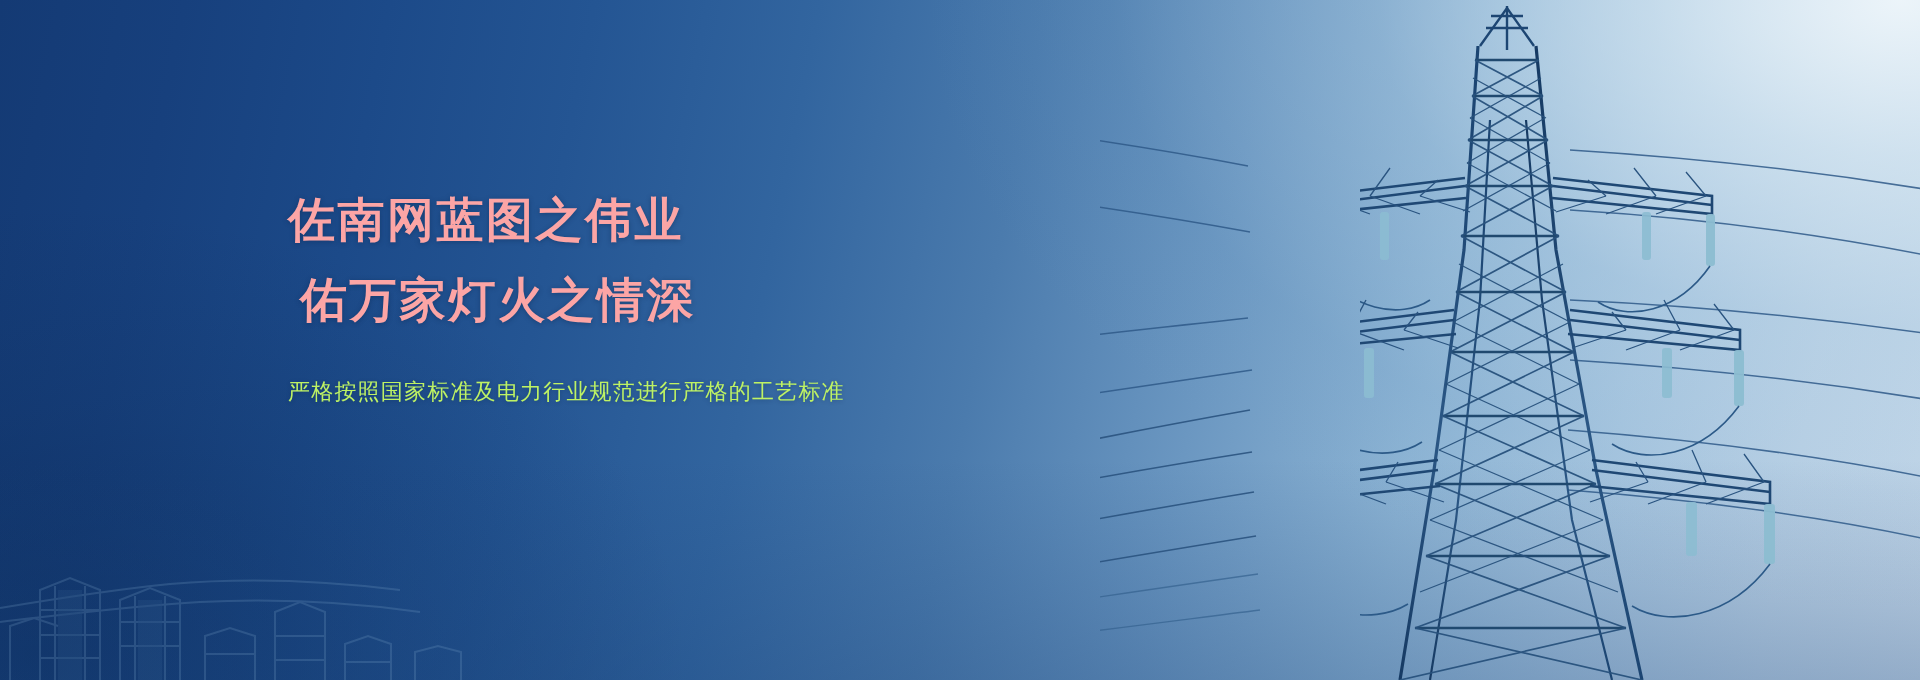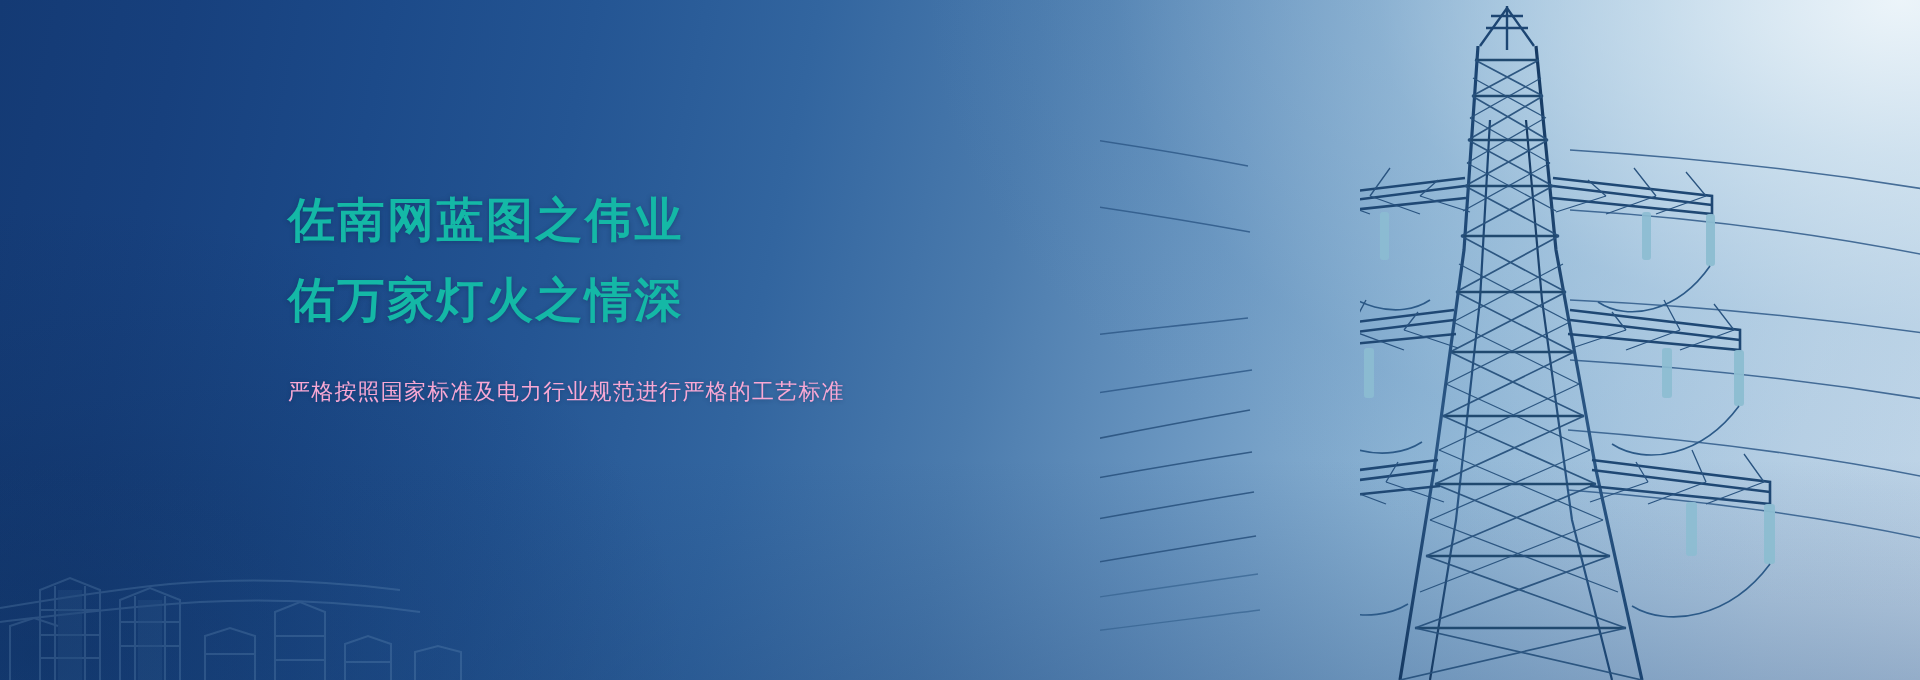--- a/index.html
+++ b/index.html
@@ -51,32 +51,32 @@
     position:absolute;right:0;top:0;width:820px;height:680px;
   }
   .lines{position:absolute;inset:0;}
   .towersvg{position:absolute;right:0;top:0;}
 
   
   .content{
     position:absolute;left:288px;top:186px;width:760px;
   }
   .headline{
-    color:#14b8a6;
+    color:#fca5a5;
     font-size:47px;
     font-weight:bold;
     letter-spacing:2.5px;
     line-height:68px;
     white-space:nowrap;
     text-shadow:0 1px 5px rgba(8,34,72,0.38);
   }
-  .headline.l2{margin-top:12px;}
+  .headline.l2{margin-top:12px;margin-left:12px;}
   .subs{margin-top:36px;}
   .subline{
-    color:#f9a8d4;
+    color:#bef264;
     font-size:22px;
     font-weight:normal;
     letter-spacing:1.2px;
     line-height:44px;
     white-space:nowrap;
     text-shadow:0 1px 4px rgba(8,34,72,0.33);
   }
 </style>
 </head>
 <body>

